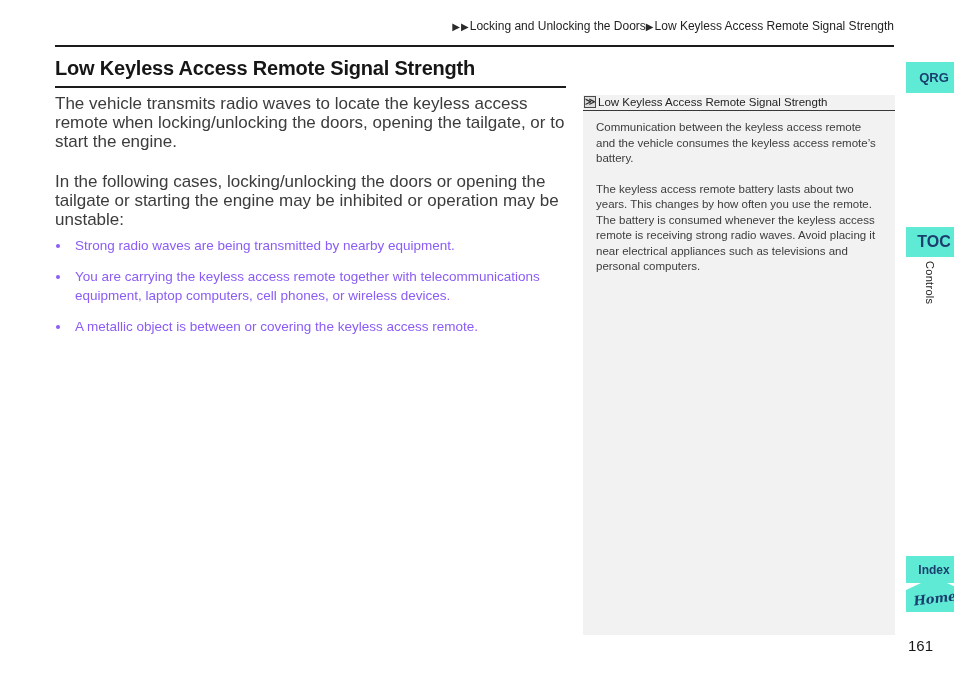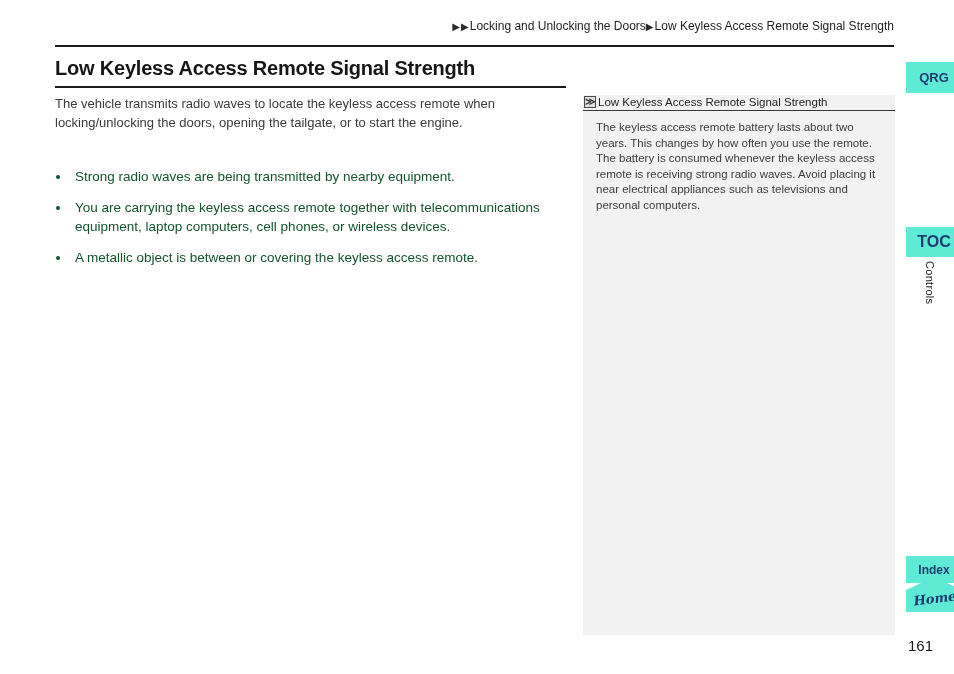--- a/index.html
+++ b/index.html
@@ -17,24 +17,24 @@
   .top-rule{
     position:absolute;left:55px;top:45px;width:839px;height:2px;background:#1b1b1b;
   }
   
   .main{position:absolute;left:55px;top:55px;width:525px;}
   .main h1{
     margin:0;font-size:20px;line-height:27px;font-weight:bold;color:#161616;
     letter-spacing:-0.2px;
   }
   .title-underline{width:511px;height:2px;background:#1b1b1b;margin:4px 0 6px 0;}
-  .main p{margin:0 0 21px 0;font-size:13px;line-height:19px;color:#3c3c3c;}
+  .main p{margin:0 0 21px 0;font-size:17px;line-height:19px;color:#3c3c3c;}
   .main p.tight{margin-bottom:0;}
   .main ul{margin:0;padding:7px 0 0 16px;list-style:disc;}
-  .main li{margin-bottom:12px;padding-left:4px;font-size:13.5px;line-height:19px;color:#14532d;margin-top:7px;}
+  .main li{margin-bottom:12px;padding-left:4px;font-size:13.5px;line-height:19px;color:#8b5cf6;}
   
   .sidebar{
     position:absolute;left:583px;top:95px;width:312px;height:540px;
     background:#f2f2f2;box-sizing:border-box;
   }
   .sidebar-header{
     display:flex;align-items:center;gap:2px;
     padding:1px 2px 2px 1px;border-bottom:1px solid #383838;
     font-size:11.5px;color:#242424;white-space:nowrap;
   }
@@ -79,33 +79,35 @@
 
 <div class="breadcrumb">
   <span class="arrow">▶▶</span><a>Locking and Unlocking the Doors</a><span class="arrow">▶</span><a>Low Keyless Access Remote Signal Strength</a>
 </div>
 <div class="top-rule"></div>
 
 <div class="main">
   <h1>Low Keyless Access Remote Signal Strength</h1>
   <div class="title-underline"></div>
   <p>The vehicle transmits radio waves to locate the keyless access remote when locking/unlocking the doors, opening the tailgate, or to start the engine.</p>
+  <p class="tight">In the following cases, locking/unlocking the doors or opening the tailgate or starting the engine may be inhibited or operation may be unstable:</p>
   <ul>
     <li>Strong radio waves are being transmitted by nearby equipment.</li>
     <li>You are carrying the keyless access remote together with telecommunications equipment, laptop computers, cell phones, or wireless devices.</li>
     <li>A metallic object is between or covering the keyless access remote.</li>
   </ul>
 </div>
 
 <div class="sidebar">
   <div class="sidebar-header">
     <span class="ref-icon">≫</span>
     <span>Low Keyless Access Remote Signal Strength</span>
   </div>
   <div class="sidebar-body">
+    <p>Communication between the keyless access remote and the vehicle consumes the keyless access remote’s battery.</p>
     <p>The keyless access remote battery lasts about two years. This changes by how often you use the remote. The battery is consumed whenever the keyless access remote is receiving strong radio waves. Avoid placing it near electrical appliances such as televisions and personal computers.</p>
   </div>
 </div>
 
 <div class="rail-btn btn-qrg">QRG</div>
 <div class="rail-btn btn-toc">TOC</div>
 <div class="chapter-tab">
   <span>Controls</span>
 </div>
 <div class="rail-btn btn-index">Index</div>

